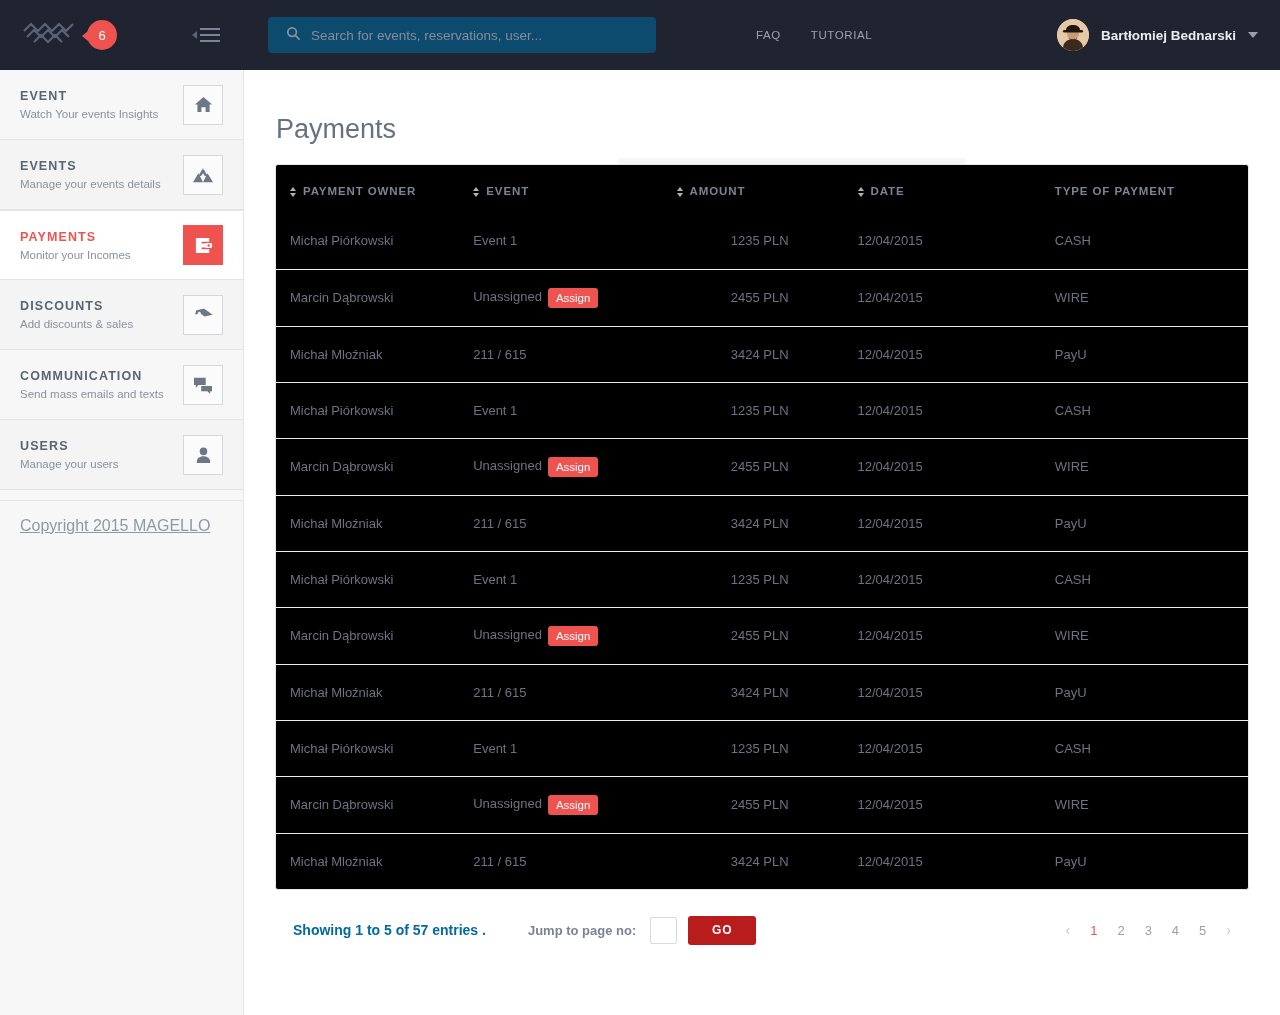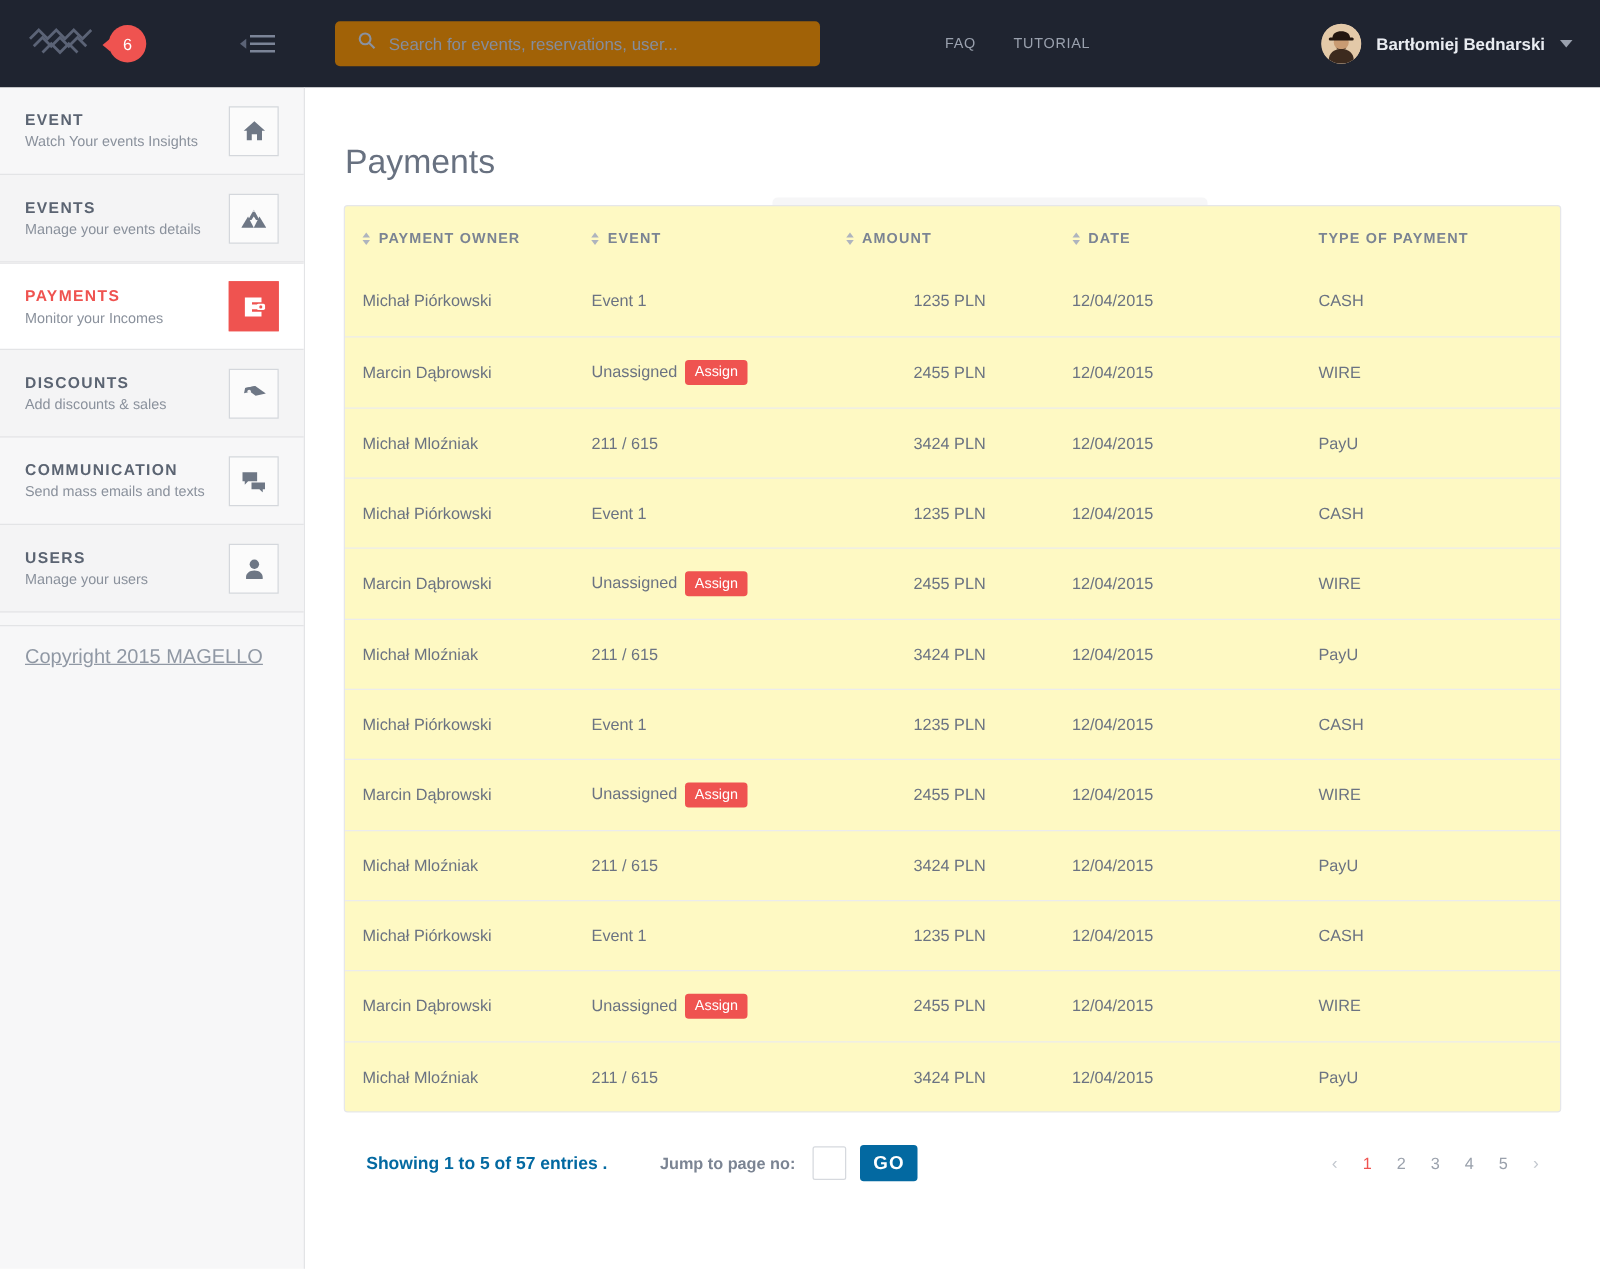--- a/index.html
+++ b/index.html
@@ -52,21 +52,21 @@
     border-bottom: 4px solid transparent;
     border-right: 5px solid #5b6376;
     margin-right: 3px;
   }
   .collapse-lines { display: flex; flex-direction: column; gap: 4px; }
   .collapse-lines i { display: block; width: 20px; height: 2px; background: #7b8497; }
 
   .topbar-search {
     margin-left: 24px;
     width: 388px; height: 36px;
-    background: #a16207;
+    background: #0c4a6e;
     border-radius: 4px;
     display: flex; align-items: center;
   }
   .topbar-search .si { margin: 0 10px 0 18px; }
   .topbar-search input {
     flex: 1; height: 34px;
     background: transparent; border: none; outline: none;
     color: #c9ced8; font-size: 13.5px;
     font-family: "Liberation Sans", sans-serif;
   }
@@ -205,21 +205,21 @@
     font-size: 12px; font-weight: bold; letter-spacing: 1px;
     color: #fff; cursor: pointer;
   }
   .btn-import { width: 122px; background: #2b3140; }
   .btn-add { width: 120px; background: #1fc97f; }
 
   
   .card {
     position: absolute; left: 31px; top: 94px;
     width: 974px;
-    background: #fef9c3;
+    background: #000000;
     border: 1px solid #e6e7e9;
     border-radius: 3px;
   }
   table { width: 100%; border-collapse: collapse; }
   thead th {
     text-align: left;
     font-size: 11.5px; letter-spacing: 0.9px;
     color: #7b8493; font-weight: bold;
     padding: 20px 0 16px 0;
   }
@@ -265,23 +265,23 @@
   }
   .showing { font-size: 14px; color: #0369a1; font-weight: bold; }
   .jump-label { font-size: 13px; color: #7b8493; margin-left: 42px; font-weight: bold; }
   .jump-input {
     margin-left: 14px; width: 27px; height: 27px;
     border: 1px solid #d6d9de; border-radius: 2px;
     background: #fff; outline: none; text-align: center;
     font-family: "Liberation Sans", sans-serif; font-size: 12px; color:#5b6472;
   }
   .btn-go {
-    margin-left: 11px; width: 46px; height: 29px;
-    background: #0369a1; border: none; border-radius: 3px;
-    color: #fff; font-size: 15px; font-weight: bold; letter-spacing: 1px;
+    margin-left: 11px; width: 68px; height: 29px;
+    background: #b91c1c; border: none; border-radius: 3px;
+    color: #fff; font-size: 12px; font-weight: bold; letter-spacing: 1px;
     cursor: pointer; font-family: "Liberation Sans", sans-serif;
   }
   .pager { margin-left: auto; display: flex; align-items: center; gap: 20px; }
   .pager a {
     font-size: 13px; color: #9aa1ac; text-decoration: none; cursor: pointer;
   }
   .pager a.cur { color: #ef5350; }
   .pager .arrow { color: #c3c8cf; font-size: 14px; }
 </style>
 </head>

